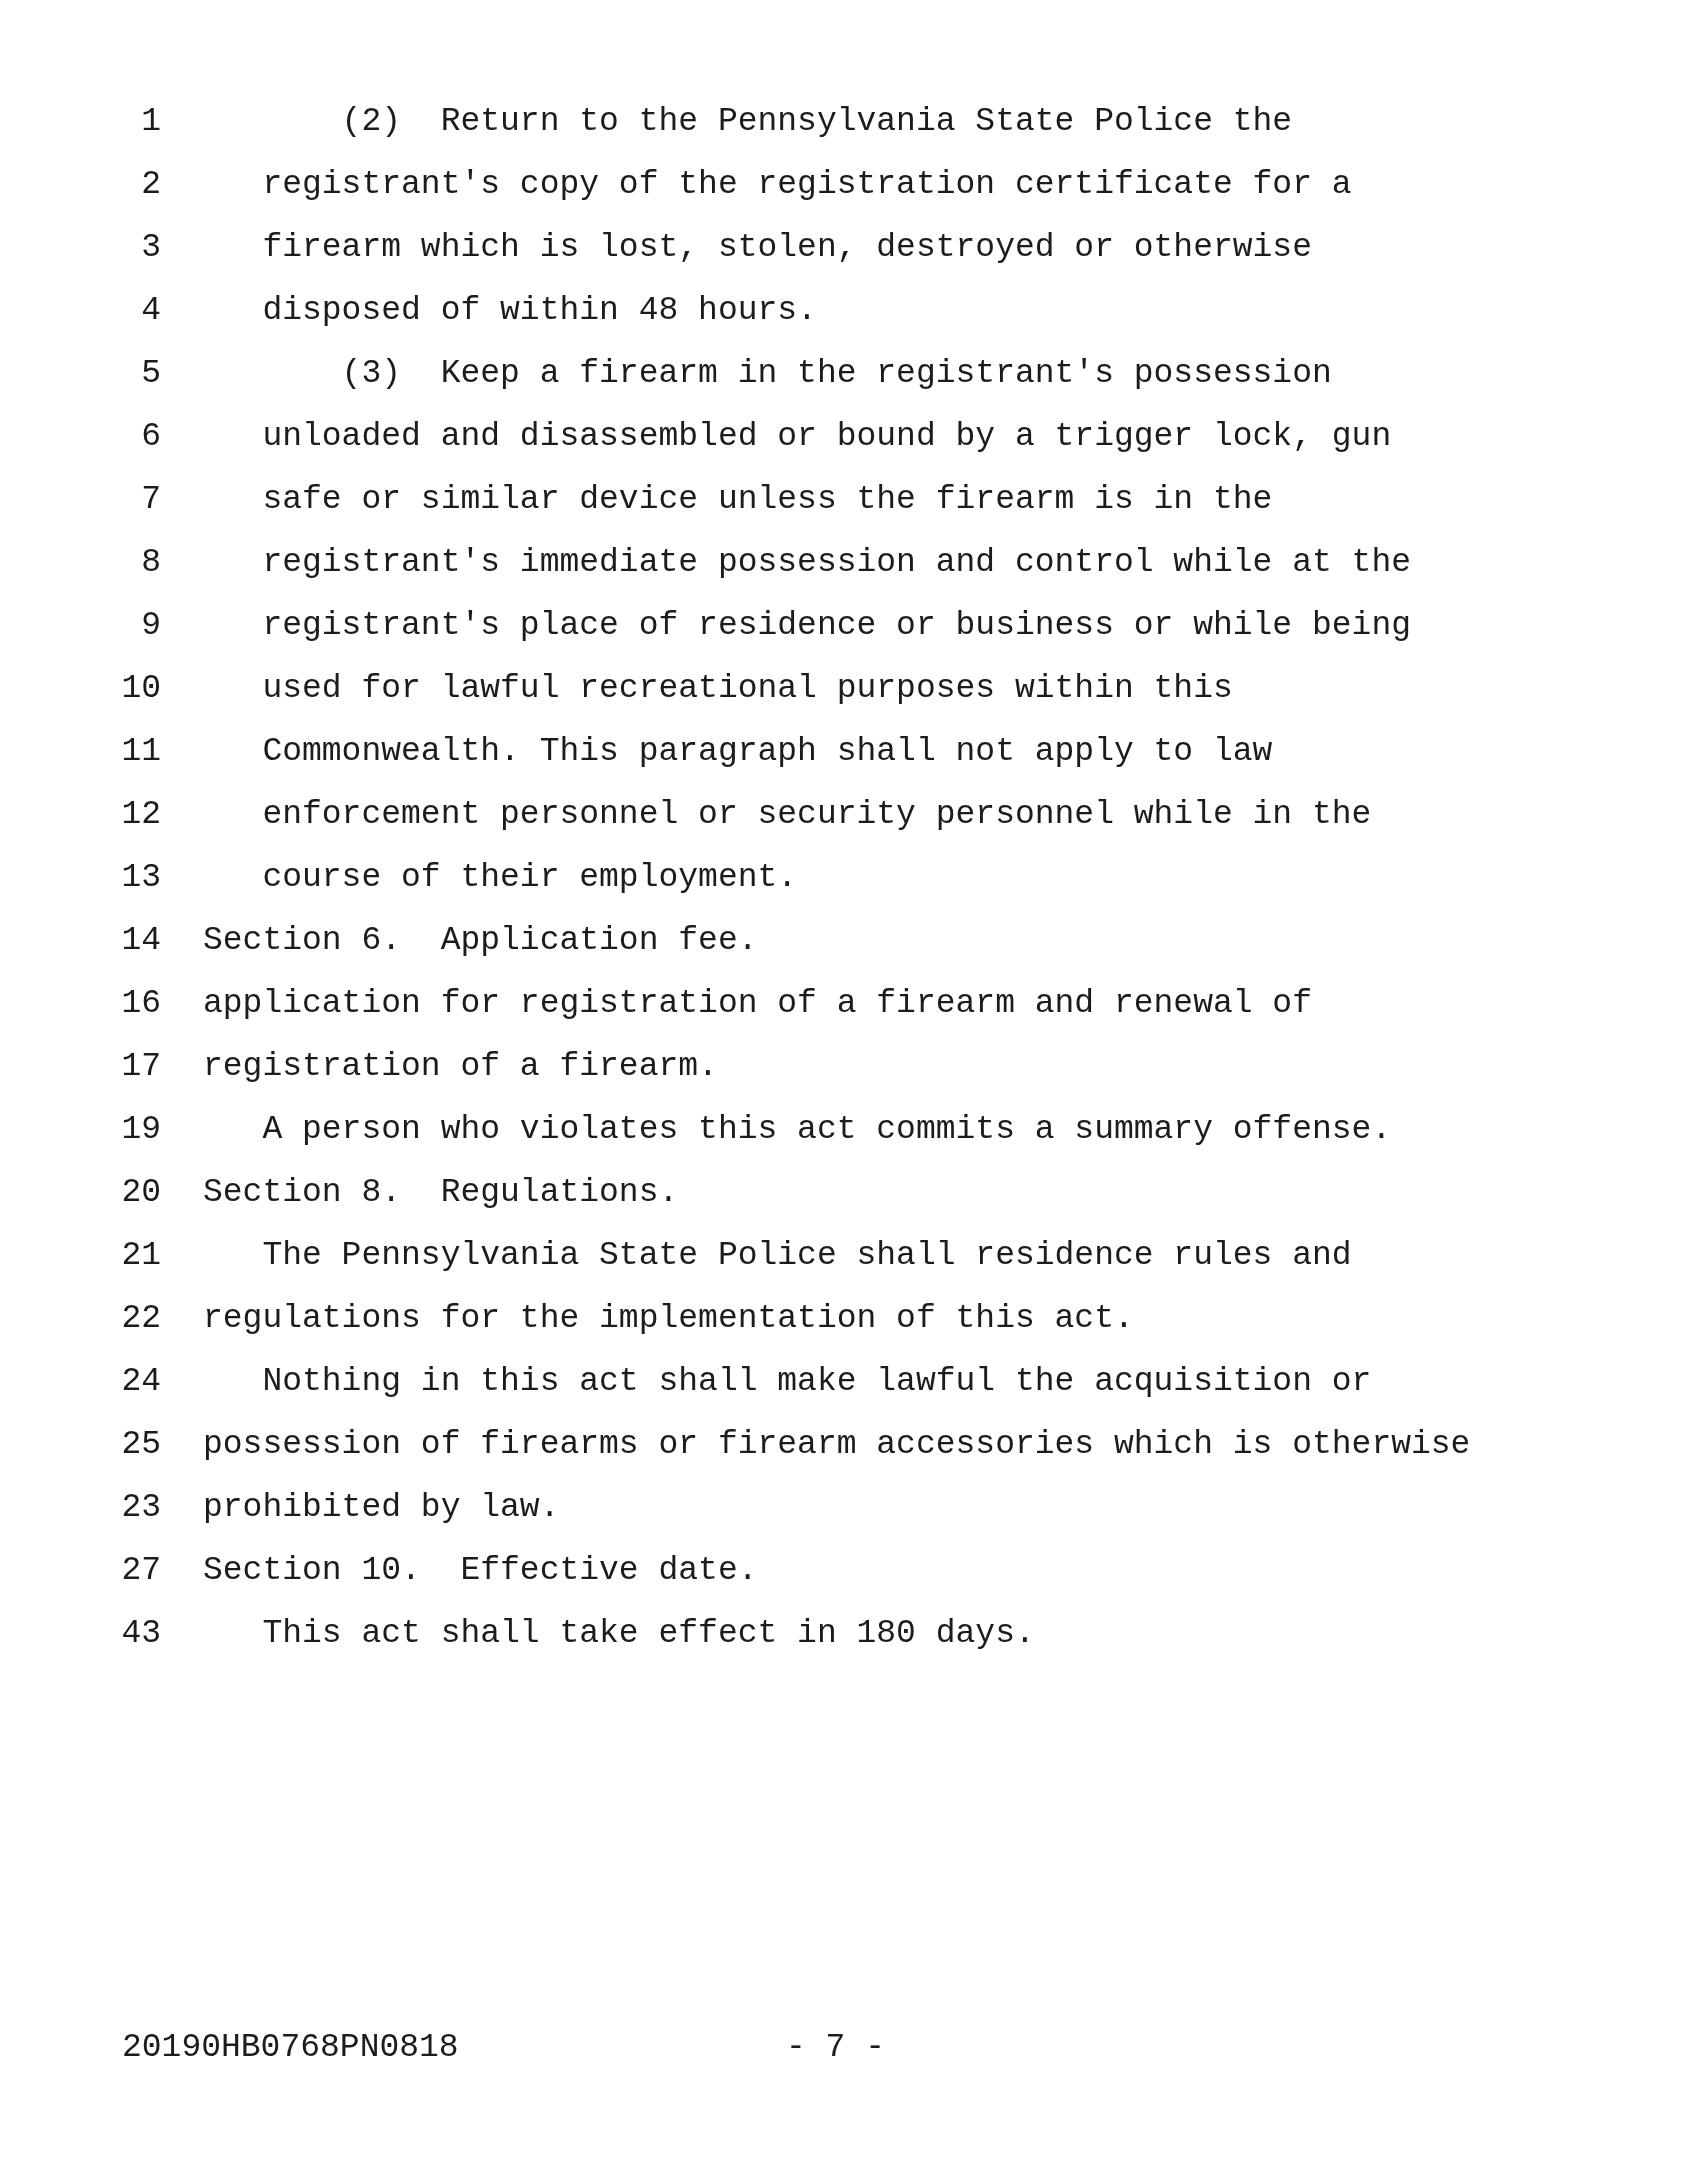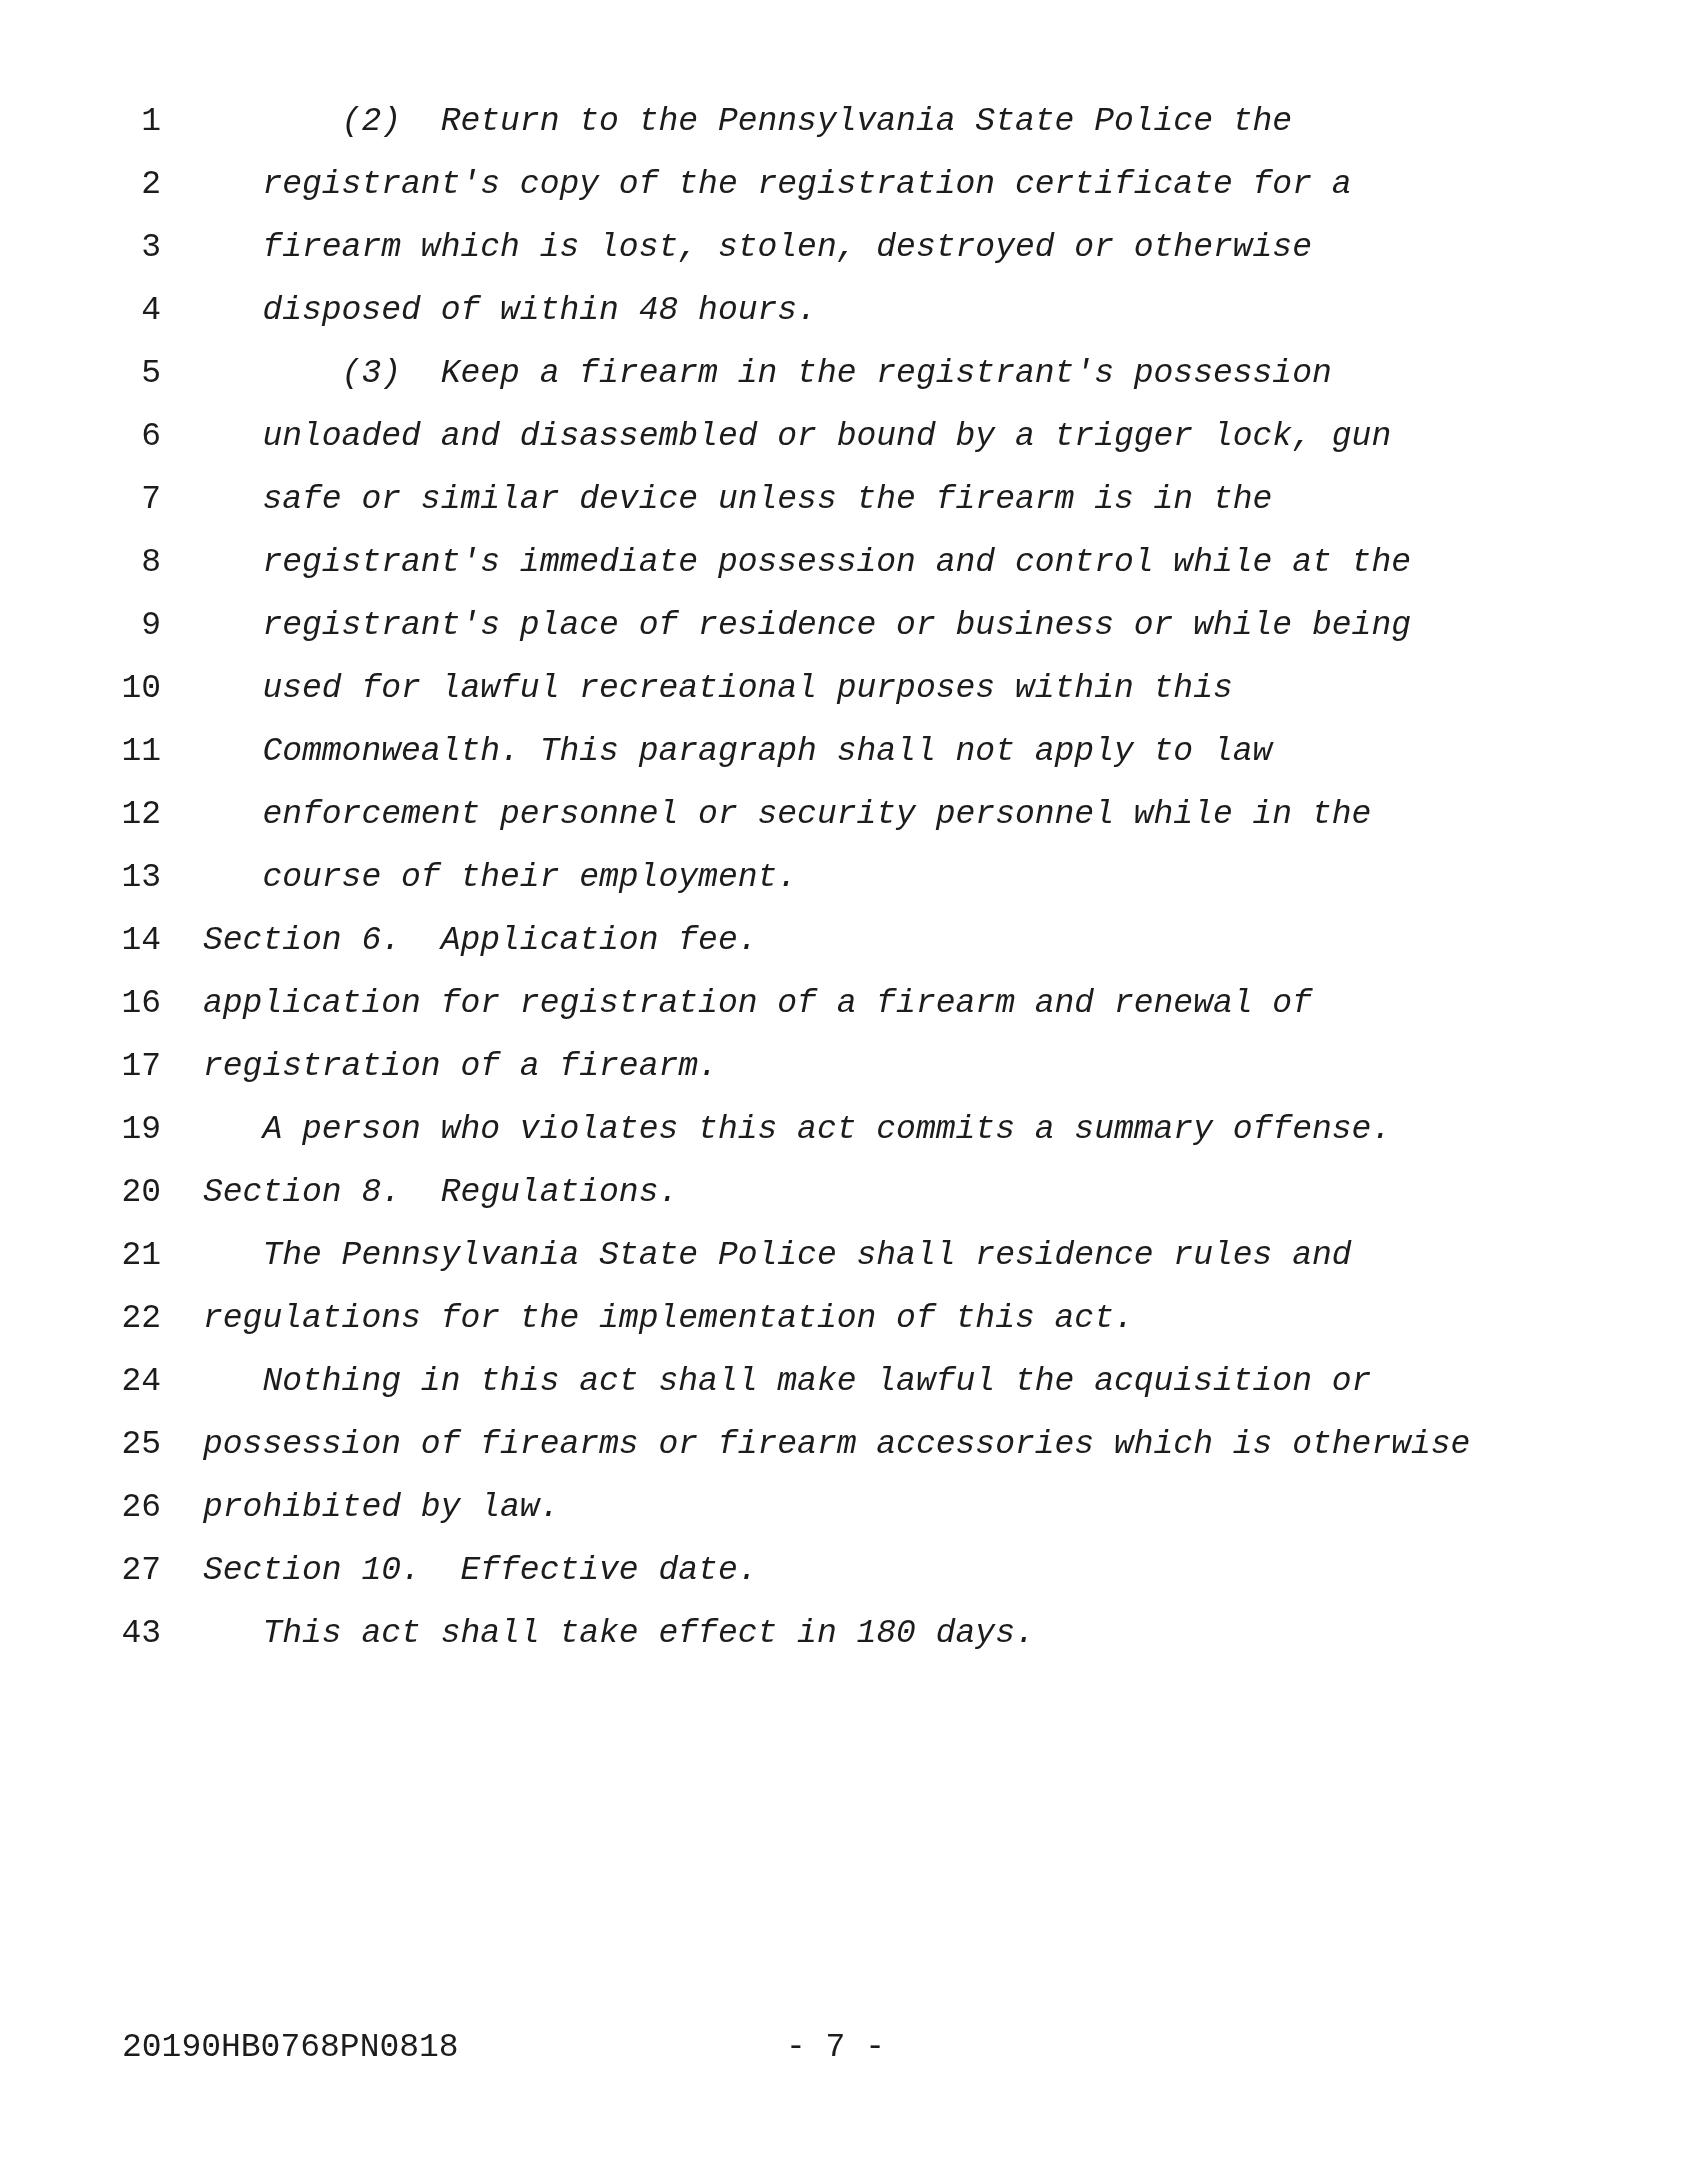--- a/index.html
+++ b/index.html
@@ -32,21 +32,20 @@
   }
   .line-num {
     flex: 0 0 161px;
     width: 161px;
     text-align: right;
     white-space: pre;
   }
   .line-text {
     padding-left: 42px;
     white-space: pre;
-    font-style: italic;
   }
   .footer {
     position: absolute;
     top: 2016px;
     left: 0;
     width: 1481px;
     height: 63px;
     line-height: 63px;
     white-space: pre;
     padding-left: 18px;
@@ -176,21 +175,21 @@
       <span class="line-num">24</span>
       <span class="line-text">   Nothing in this act shall make lawful the acquisition or</span>
     </div>
 
     <div class="doc-line">
       <span class="line-num">25</span>
       <span class="line-text">possession of firearms or firearm accessories which is otherwise</span>
     </div>
 
     <div class="doc-line">
-      <span class="line-num">26</span>
+      <span class="line-num">23</span>
       <span class="line-text">prohibited by law.</span>
     </div>
 
     <div class="doc-line">
       <span class="line-num">27</span>
       <span class="line-text">Section 10.  Effective date.</span>
     </div>
 
     <div class="doc-line">
       <span class="line-num">43</span>

